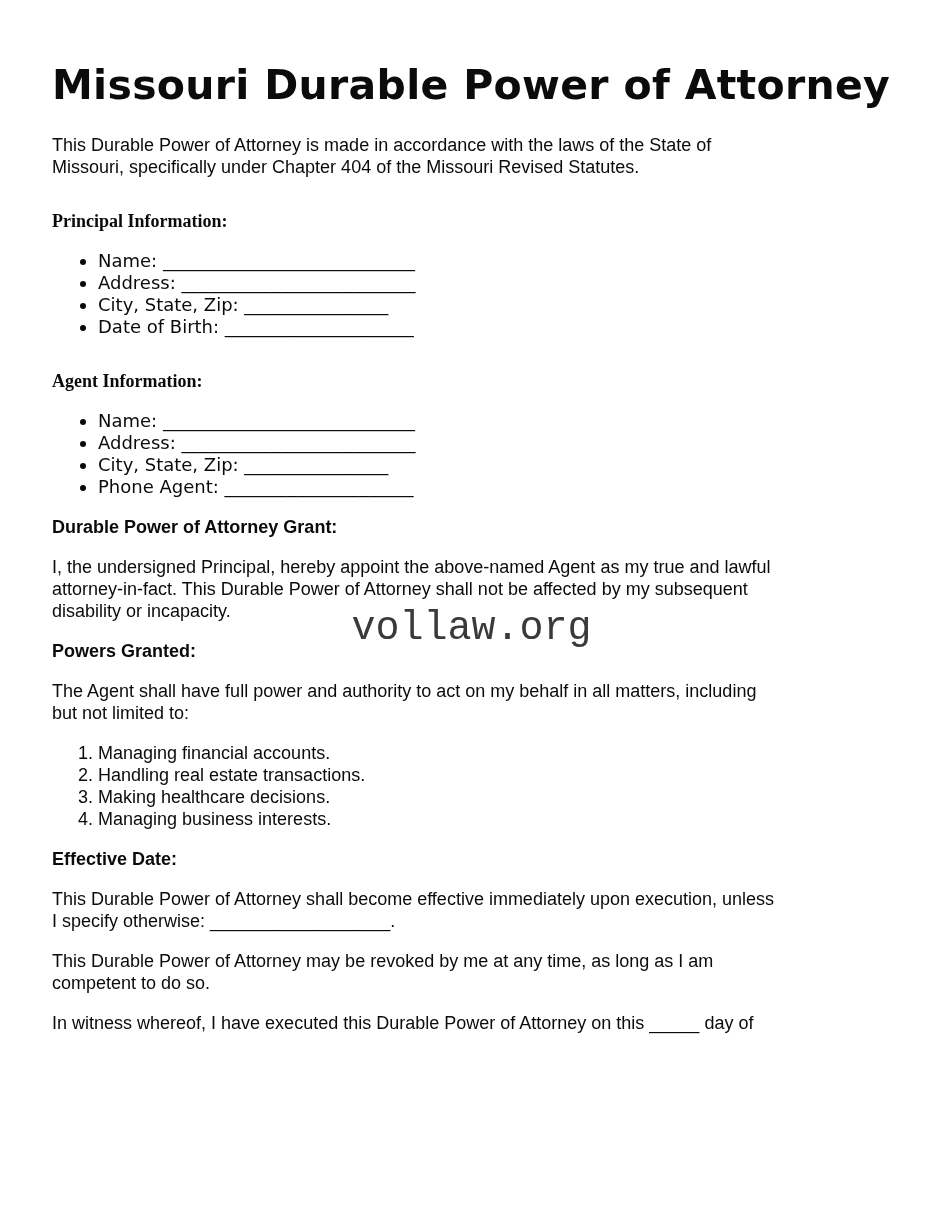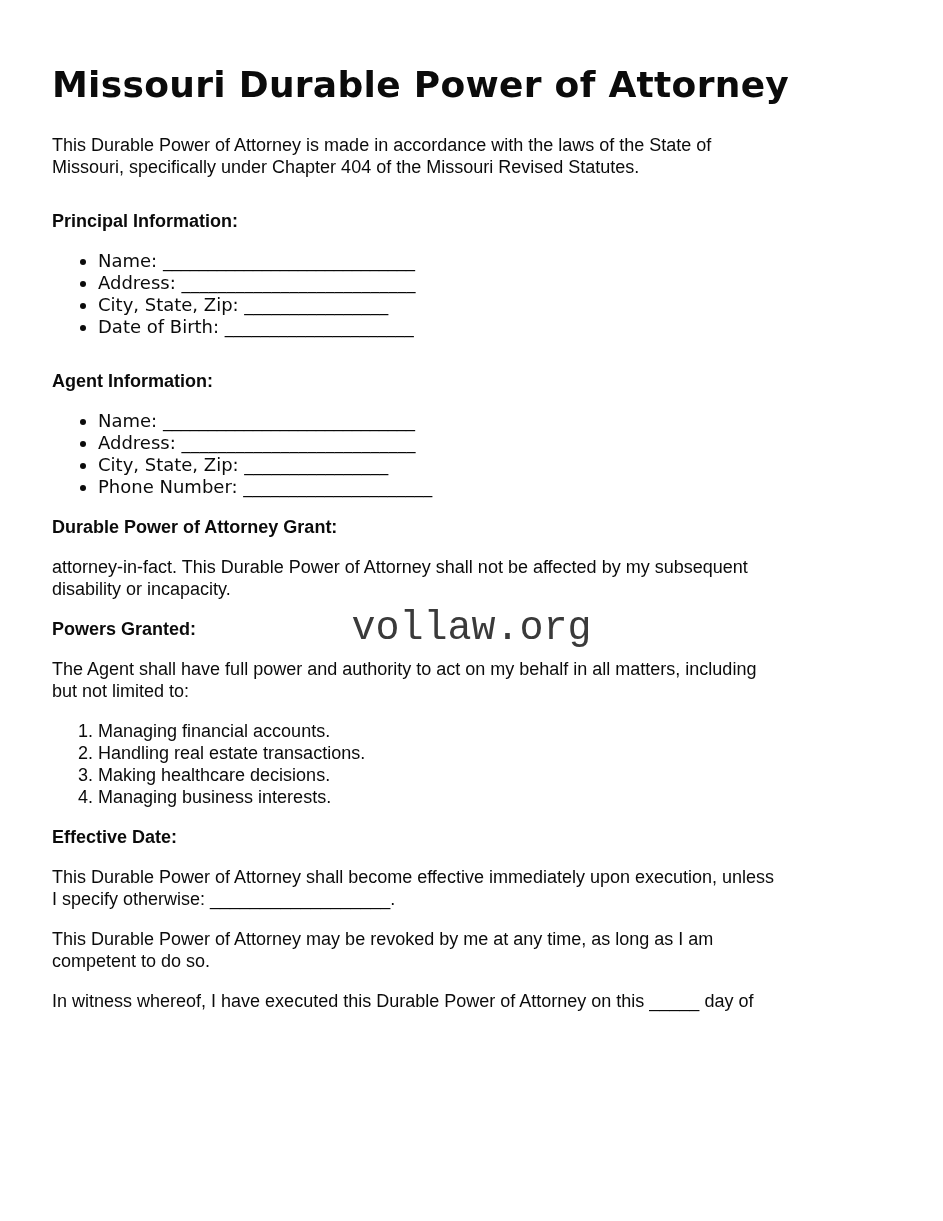--- a/index.html
+++ b/index.html
@@ -9,34 +9,34 @@
     min-height: 1221px;
     box-sizing: border-box;
     padding: 64px 52px 100px 52px;
     background: #ffffff;
     color: #0b0b0b;
     font-family: "Liberation Sans", sans-serif;
     font-size: 18px;
   }
   h1.doc-title {
     font-family: "DejaVu Sans", sans-serif;
-    font-size: 36px;
+    font-size: 41px;
     line-height: 42px;
     font-weight: bold;
     margin: 0 0 28px 0;
     letter-spacing: 0.3px;
     color: #0b0b0b;
   }
   .heading {
     font-size: 18px;
     line-height: 22px;
     font-weight: bold;
     margin: 18px 0;
   }
-  .heading.wide { font-family: Liberation Sans, sans-serif; margin-top: 32px; }
+  .heading.wide { font-family: Liberation Serif, serif; margin-top: 32px; }
   .para { margin: 18px 0; }
   .line { line-height: 22px; white-space: pre; }
   ul.fields {
     margin: 18px 0;
     padding-left: 46px;
     list-style: disc;
     font-family: "DejaVu Sans", sans-serif;
   }
   ul.fields li { line-height: 22px; white-space: pre; }
   ol.powers-list {
@@ -76,25 +76,26 @@
     <li>Address: __________________________</li>
     <li>City, State, Zip: ________________</li>
     <li>Date of Birth: _____________________</li>
   </ul>
 
   <div class="heading wide">Agent Information:</div>
   <ul class="fields">
     <li>Name: ____________________________</li>
     <li>Address: __________________________</li>
     <li>City, State, Zip: ________________</li>
-    <li>Phone Number: _____________________</li>
+    <li>Phone Agent: _____________________</li>
   </ul>
 
   <div class="heading">Durable Power of Attorney Grant:</div>
   <div class="para">
+    <div class="line">I, the undersigned Principal, hereby appoint the above-named Agent as my true and lawful</div>
     <div class="line">attorney-in-fact. This Durable Power of Attorney shall not be affected by my subsequent</div>
     <div class="line">disability or incapacity.</div>
   </div>
 
   <div class="watermark">vollaw.org</div>
 
   <div class="heading">Powers Granted:</div>
   <div class="para">
     <div class="line">The Agent shall have full power and authority to act on my behalf in all matters, including</div>
     <div class="line">but not limited to:</div>

